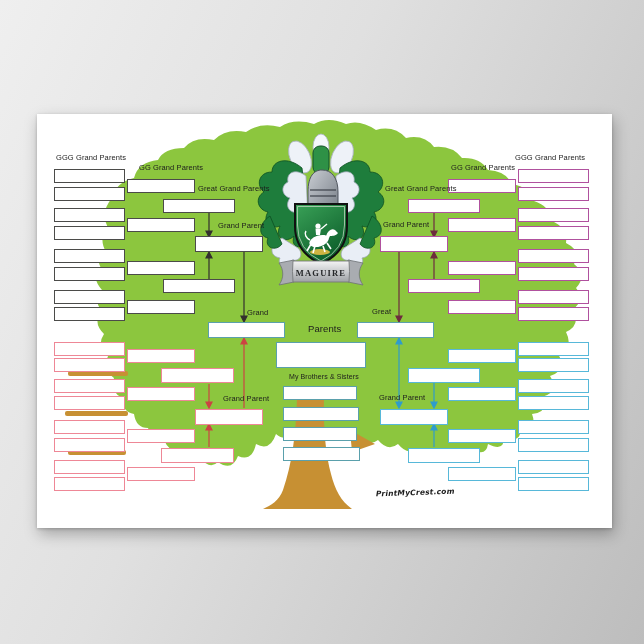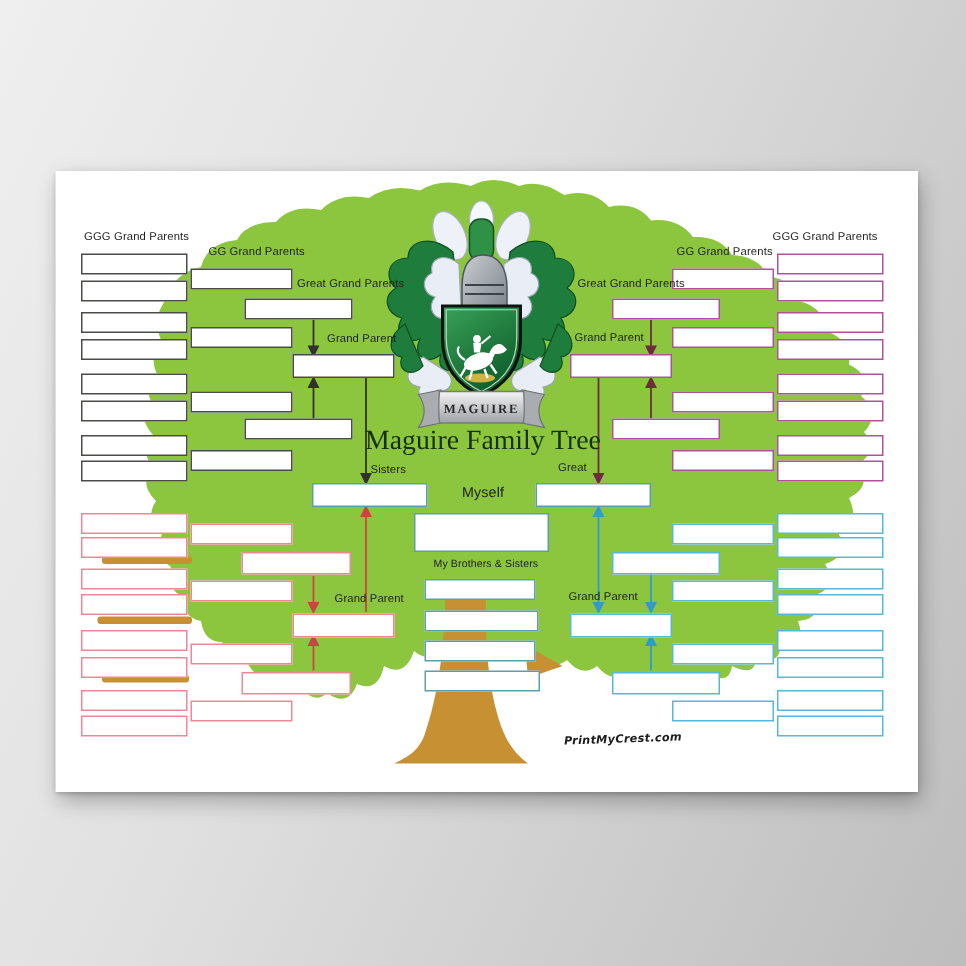--- a/index.html
+++ b/index.html
@@ -252,22 +252,21 @@
   </svg>
 
   <div class="lbl l-ggg-l">GGG Grand Parents</div>
   <div class="lbl l-gg-l">GG Grand Parents</div>
   <div class="lbl l-ggp-l">Great Grand Parents</div>
   <div class="lbl l-gp-lt">Grand Parent</div>
   <div class="lbl l-ggg-r">GGG Grand Parents</div>
   <div class="lbl l-gg-r">GG Grand Parents</div>
   <div class="lbl l-ggp-r">Great Grand Parents</div>
   <div class="lbl l-gp-rt">Grand Parent</div>
-  <div class="lbl l-father">Sisters</div>
+  <div class="lbl l-father">Grand</div>
   <div class="lbl l-mother">Great</div>
-  <div class="lbl l-myself">Myself</div>
+  <div class="lbl l-myself">Parents</div>
   <div class="lbl l-sib">My Brothers &amp; Sisters</div>
   <div class="lbl l-gp-lb">Grand Parent</div>
   <div class="lbl l-gp-rb">Grand Parent</div>
 
-  <div class="title">Maguire Family Tree</div>
   <div class="watermark">PrintMyCrest.com</div>
 </div>
 
 </body></html>

